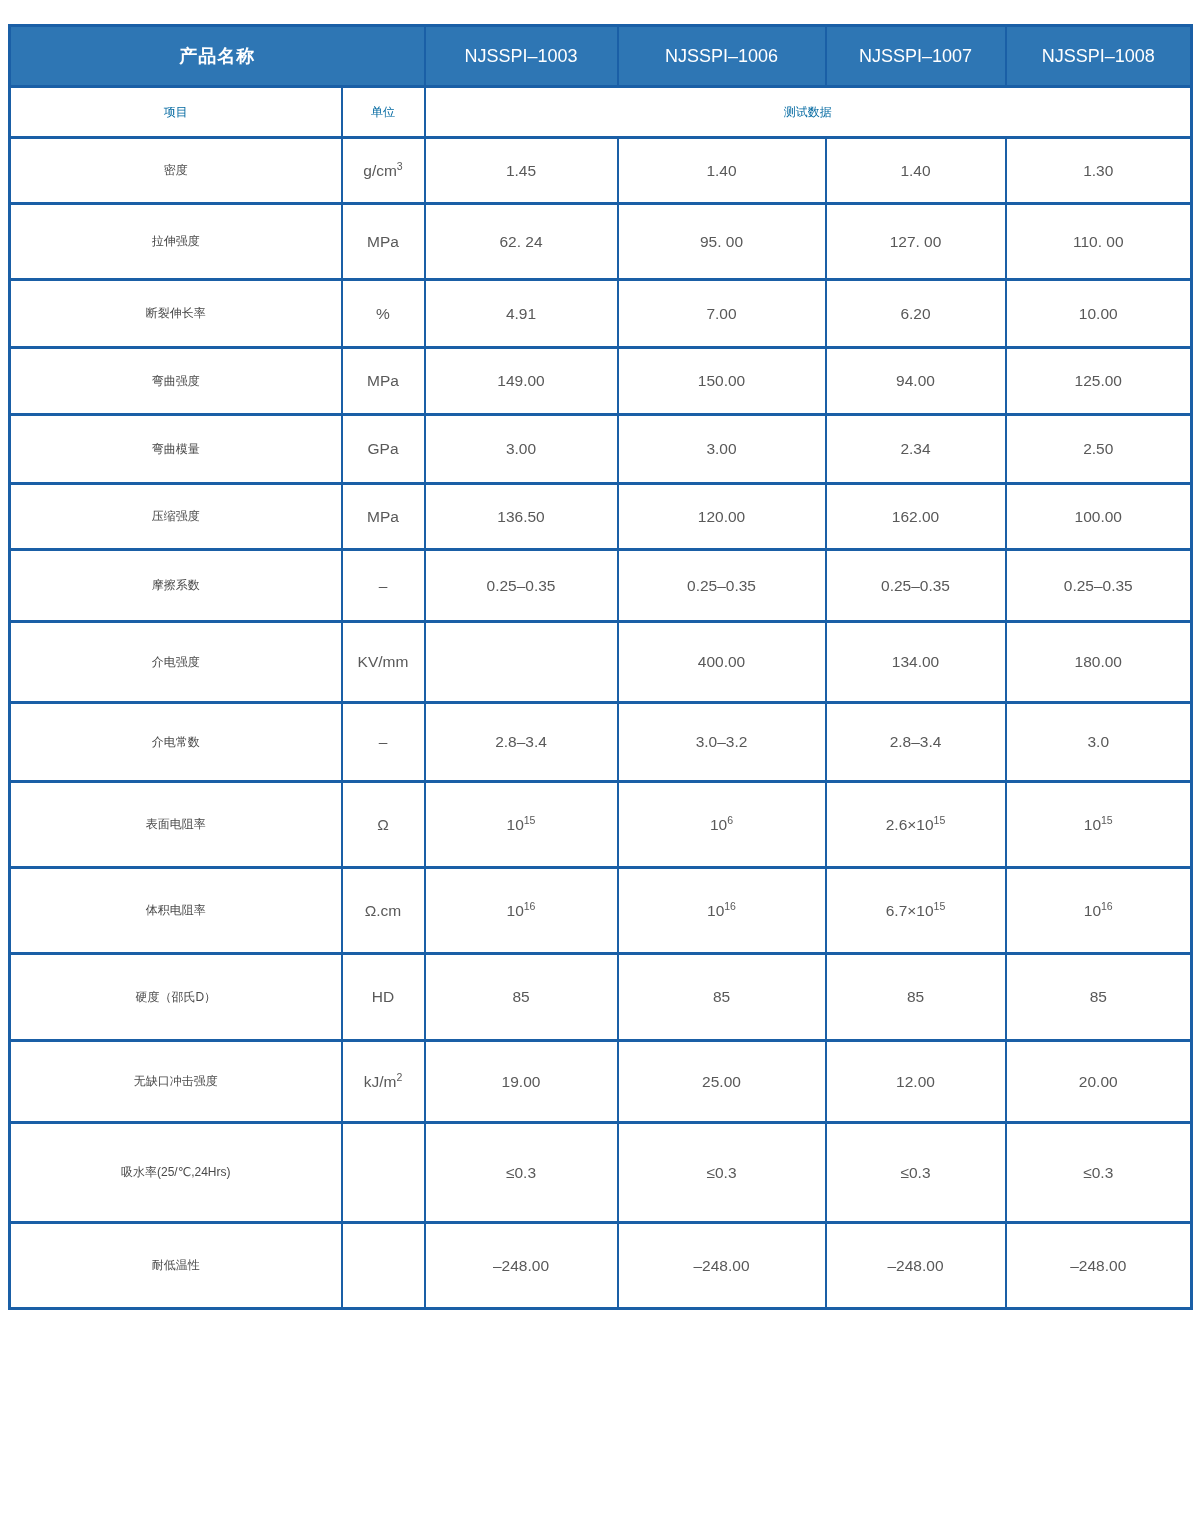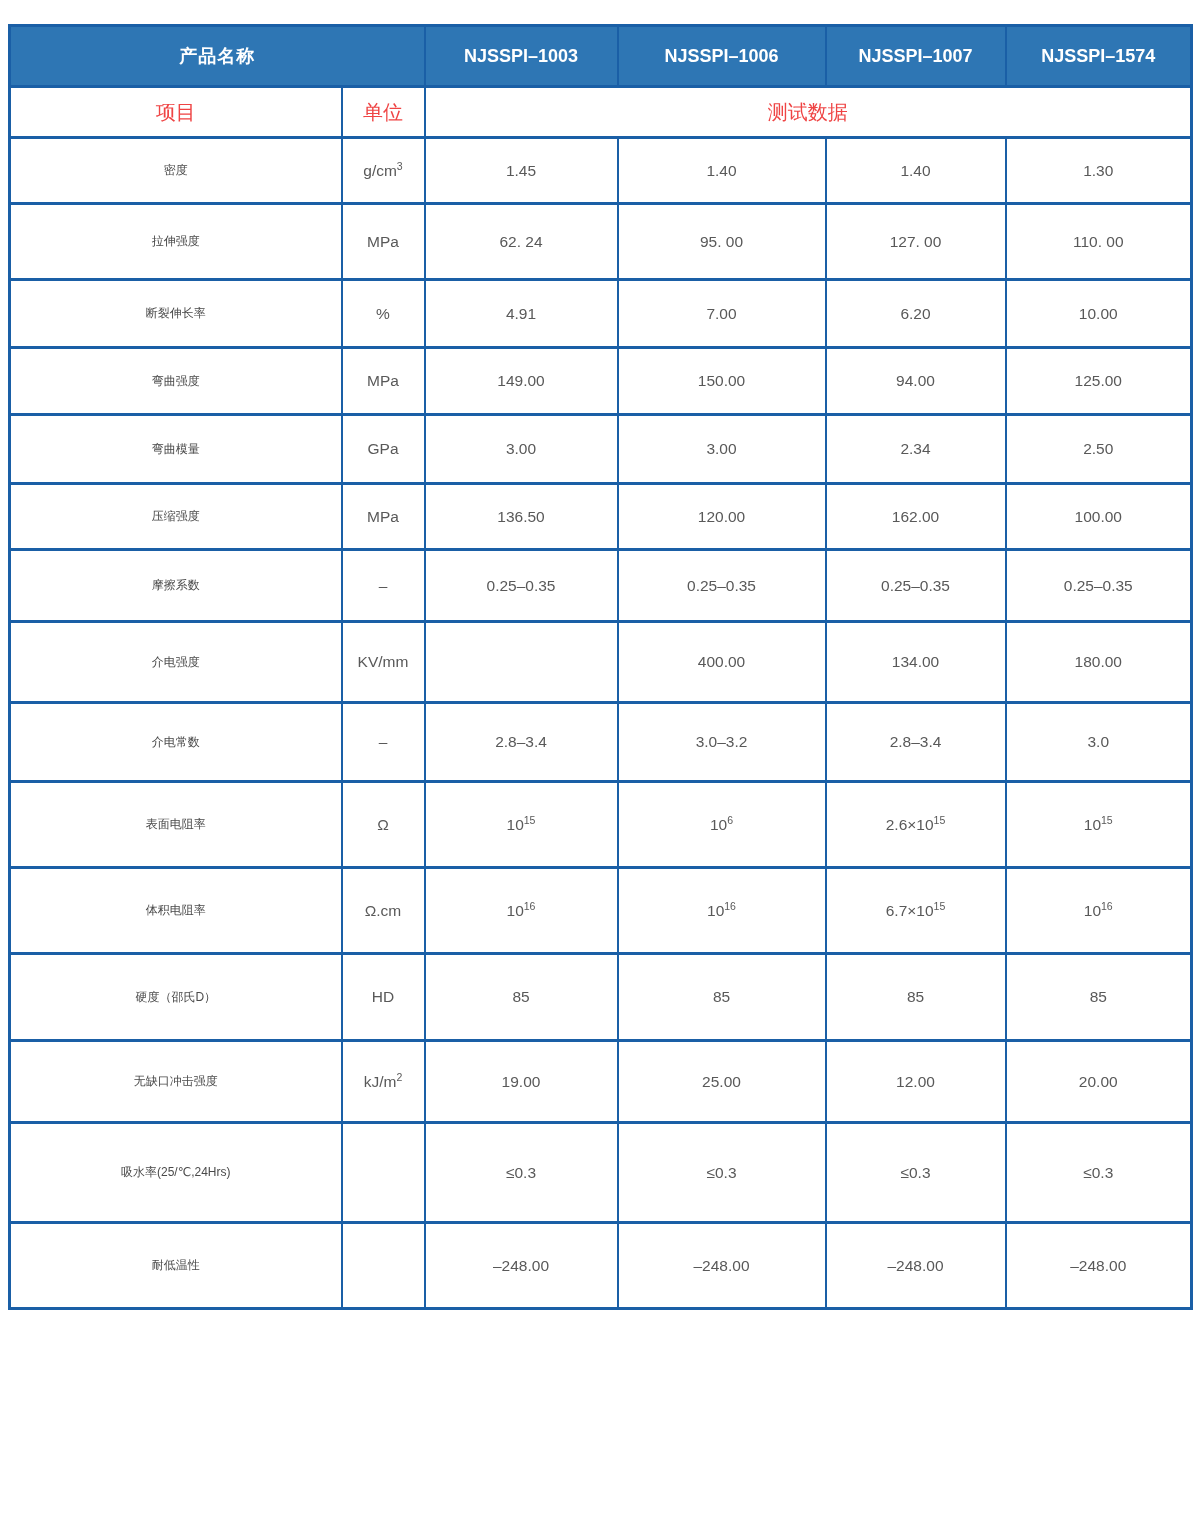--- a/index.html
+++ b/index.html
@@ -30,31 +30,31 @@
     vertical-align: middle;
     padding: 2px 6px;
     overflow: hidden;
     white-space: nowrap;
   }
   
   tr.header-row th {
     background: #2e76b4;
     color: #ffffff;
     font-size: 18px;
-    font-weight: bold;
+    font-weight: normal;
     border-color: #1a5fa6;
   }
   tr.header-row th.hproduct {
     font-weight: bold;
     letter-spacing: 1px;
   }
   
   tr.subheader-row td {
-    color: #ef4444;
-    font-size: 20px;
+    color: #0369a1;
+    font-size: 12px;
     background: #ffffff;
   }
   
   td.item {
     color: #4a4a4a;
     font-size: 12px;
     background: #ffffff;
   }
   td.unit, td.val {
     color: #595959;
@@ -79,21 +79,21 @@
       <col style="width:180px">
       <col style="width:186px">
     </colgroup>
 
     <tbody>
         <tr class="header-row" style="height:61px">
       <th colspan="2" class="hproduct">产品名称</th>
       <th>NJSSPI–1003</th>
       <th>NJSSPI–1006</th>
       <th>NJSSPI–1007</th>
-      <th>NJSSPI–1574</th>
+      <th>NJSSPI–1008</th>
     </tr>
 
     <tr class="subheader-row" style="height:51px">
       <td>项目</td>
       <td>单位</td>
       <td colspan="4">测试数据</td>
     </tr>
 
     <tr style="height:66px">
       <td class="item">密度</td>

